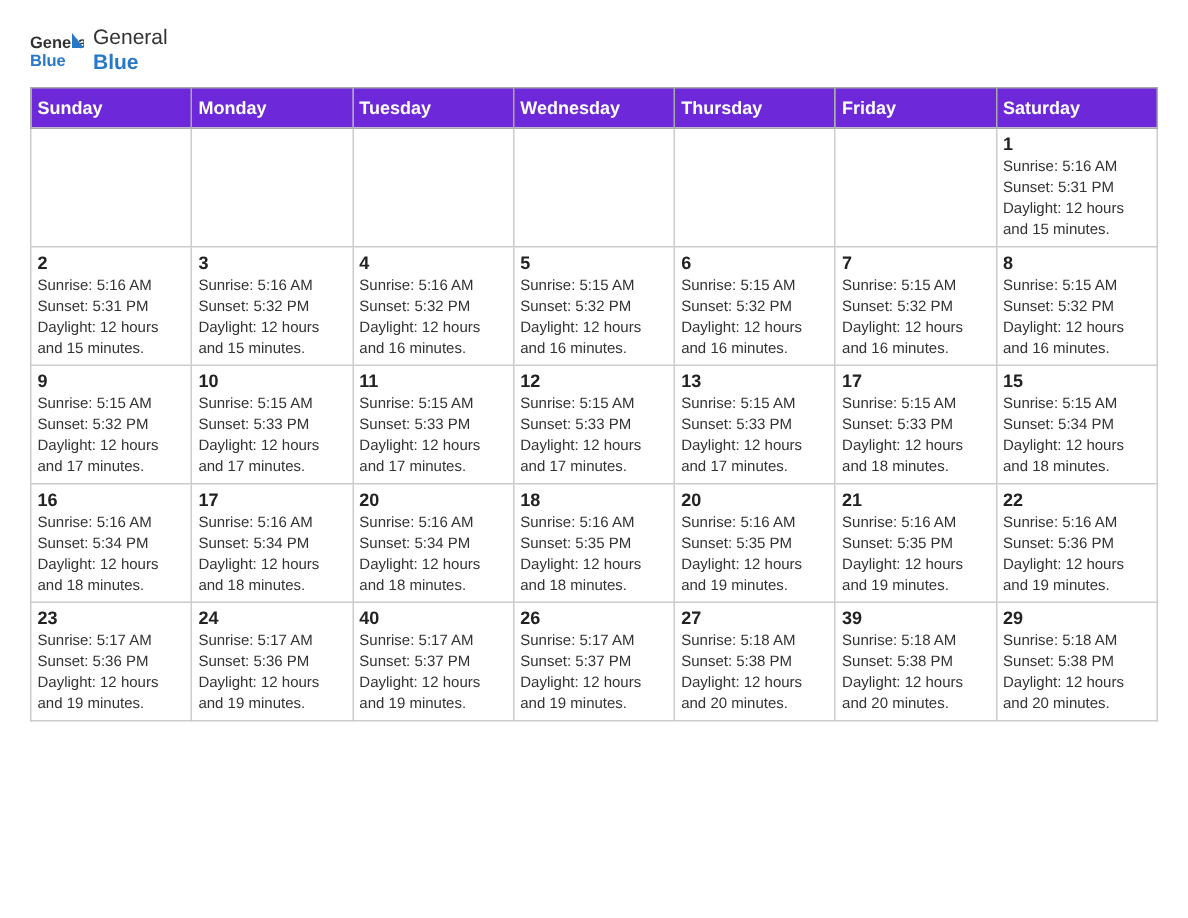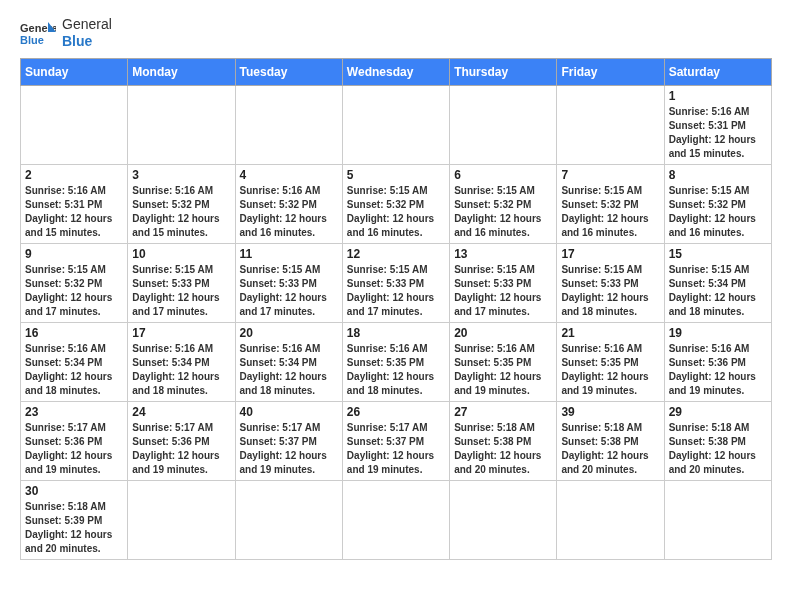--- a/index.html
+++ b/index.html
@@ -38,21 +38,21 @@
       color: #444;
       margin-top: 2px;
     }
     .calendar {
       width: 100%;
       border-collapse: collapse;
       margin-top: 8px;
       font-size: 11px;
     }
     .calendar thead tr th {
-      background: #3b82f6;
+      background: #6d28d9;
       color: #fff;
       padding: 6px 4px;
       text-align: left;
       font-size: 12px;
       font-weight: bold;
       border: 1px solid #aaa;
     }
     .calendar tbody tr td {
       border: 1px solid #ccc;
       vertical-align: top;
@@ -65,21 +65,20 @@
       font-size: 12px;
       font-weight: bold;
       color: #222;
       display: block;
       margin-bottom: 2px;
     }
     .day-info {
       font-size: 10px;
       color: #333;
       line-height: 1.4;
-      font-weight: bold;
     }
     .empty-cell {
       background: #f9f9f9;
     }
     .week-row td {
       height: 72px;
     }
     .last-row td {
       height: 72px;
     }
@@ -251,21 +250,21 @@
 Sunset: 5:35 PM
 Daylight: 12 hours and 19 minutes.</div>
         </td>
         <td>
           <span class="day-num">21</span>
           <div class="day-info" style="white-space: pre-line;">Sunrise: 5:16 AM
 Sunset: 5:35 PM
 Daylight: 12 hours and 19 minutes.</div>
         </td>
         <td>
-          <span class="day-num">19</span>
+          <span class="day-num">22</span>
           <div class="day-info" style="white-space: pre-line;">Sunrise: 5:16 AM
 Sunset: 5:36 PM
 Daylight: 12 hours and 19 minutes.</div>
         </td>
       </tr>
       <tr class="week-row">
         <td>
           <span class="day-num">23</span>
           <div class="day-info" style="white-space: pre-line;">Sunrise: 5:17 AM
 Sunset: 5:36 PM
@@ -301,28 +300,14 @@
 Sunset: 5:38 PM
 Daylight: 12 hours and 20 minutes.</div>
         </td>
         <td>
           <span class="day-num">29</span>
           <div class="day-info" style="white-space: pre-line;">Sunrise: 5:18 AM
 Sunset: 5:38 PM
 Daylight: 12 hours and 20 minutes.</div>
         </td>
       </tr>
-      <tr class="last-row">
-        <td>
-          <span class="day-num">30</span>
-          <div class="day-info" style="white-space: pre-line;">Sunrise: 5:18 AM
-Sunset: 5:39 PM
-Daylight: 12 hours and 20 minutes.</div>
-        </td>
-        <td class="empty-cell"></td>
-        <td class="empty-cell"></td>
-        <td class="empty-cell"></td>
-        <td class="empty-cell"></td>
-        <td class="empty-cell"></td>
-        <td class="empty-cell"></td>
-      </tr>
     </tbody>
 </table>
 
 </body></html>

